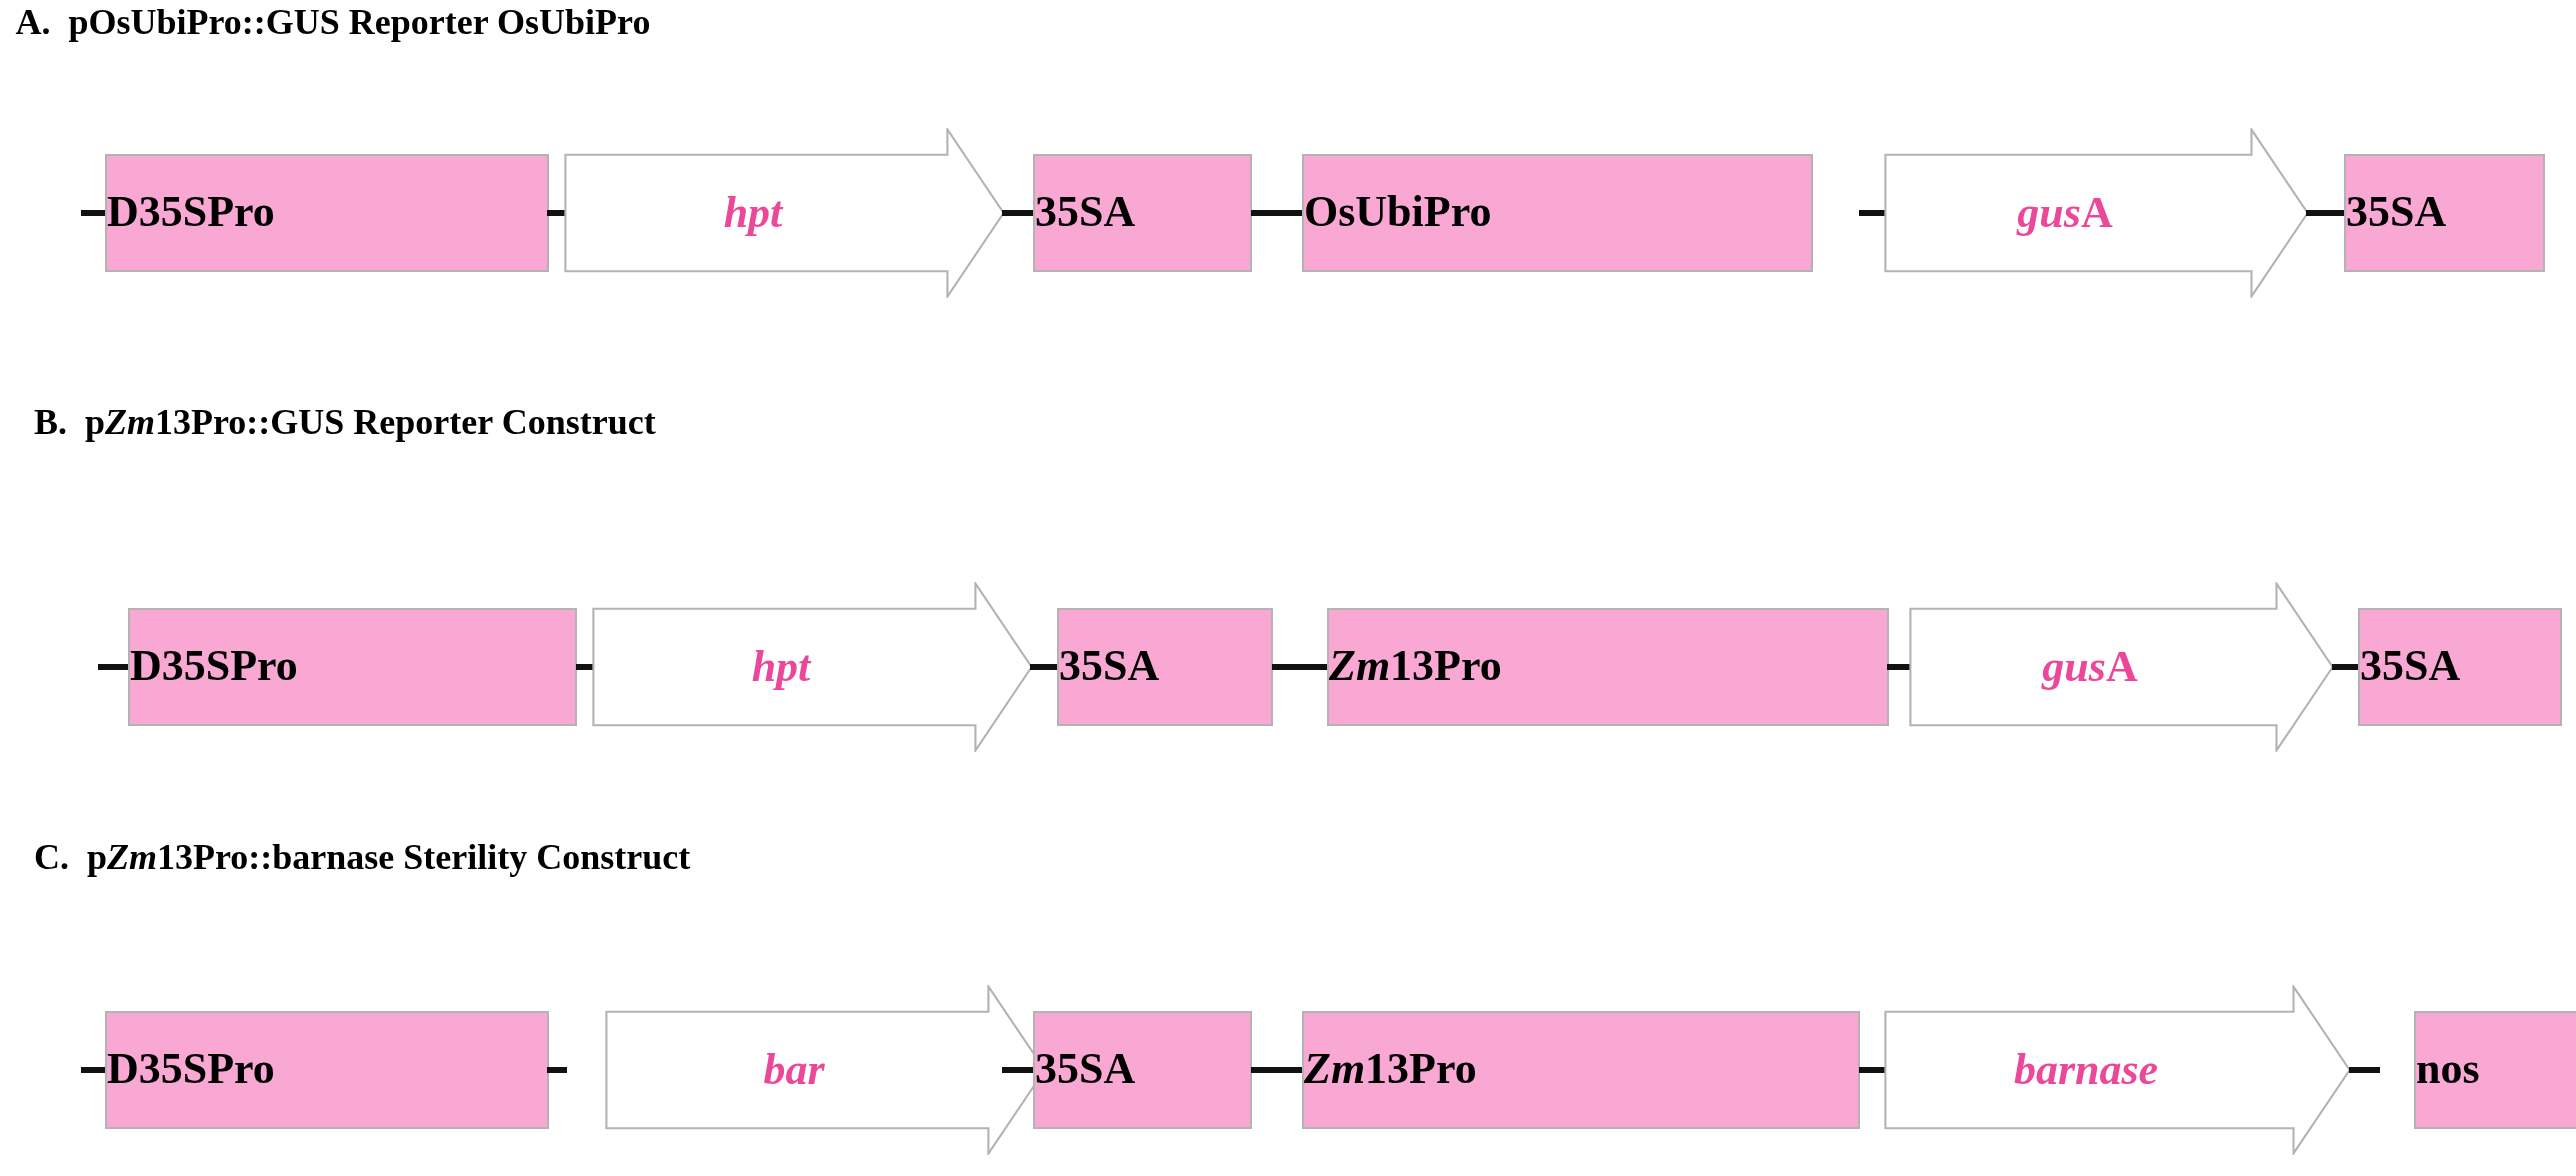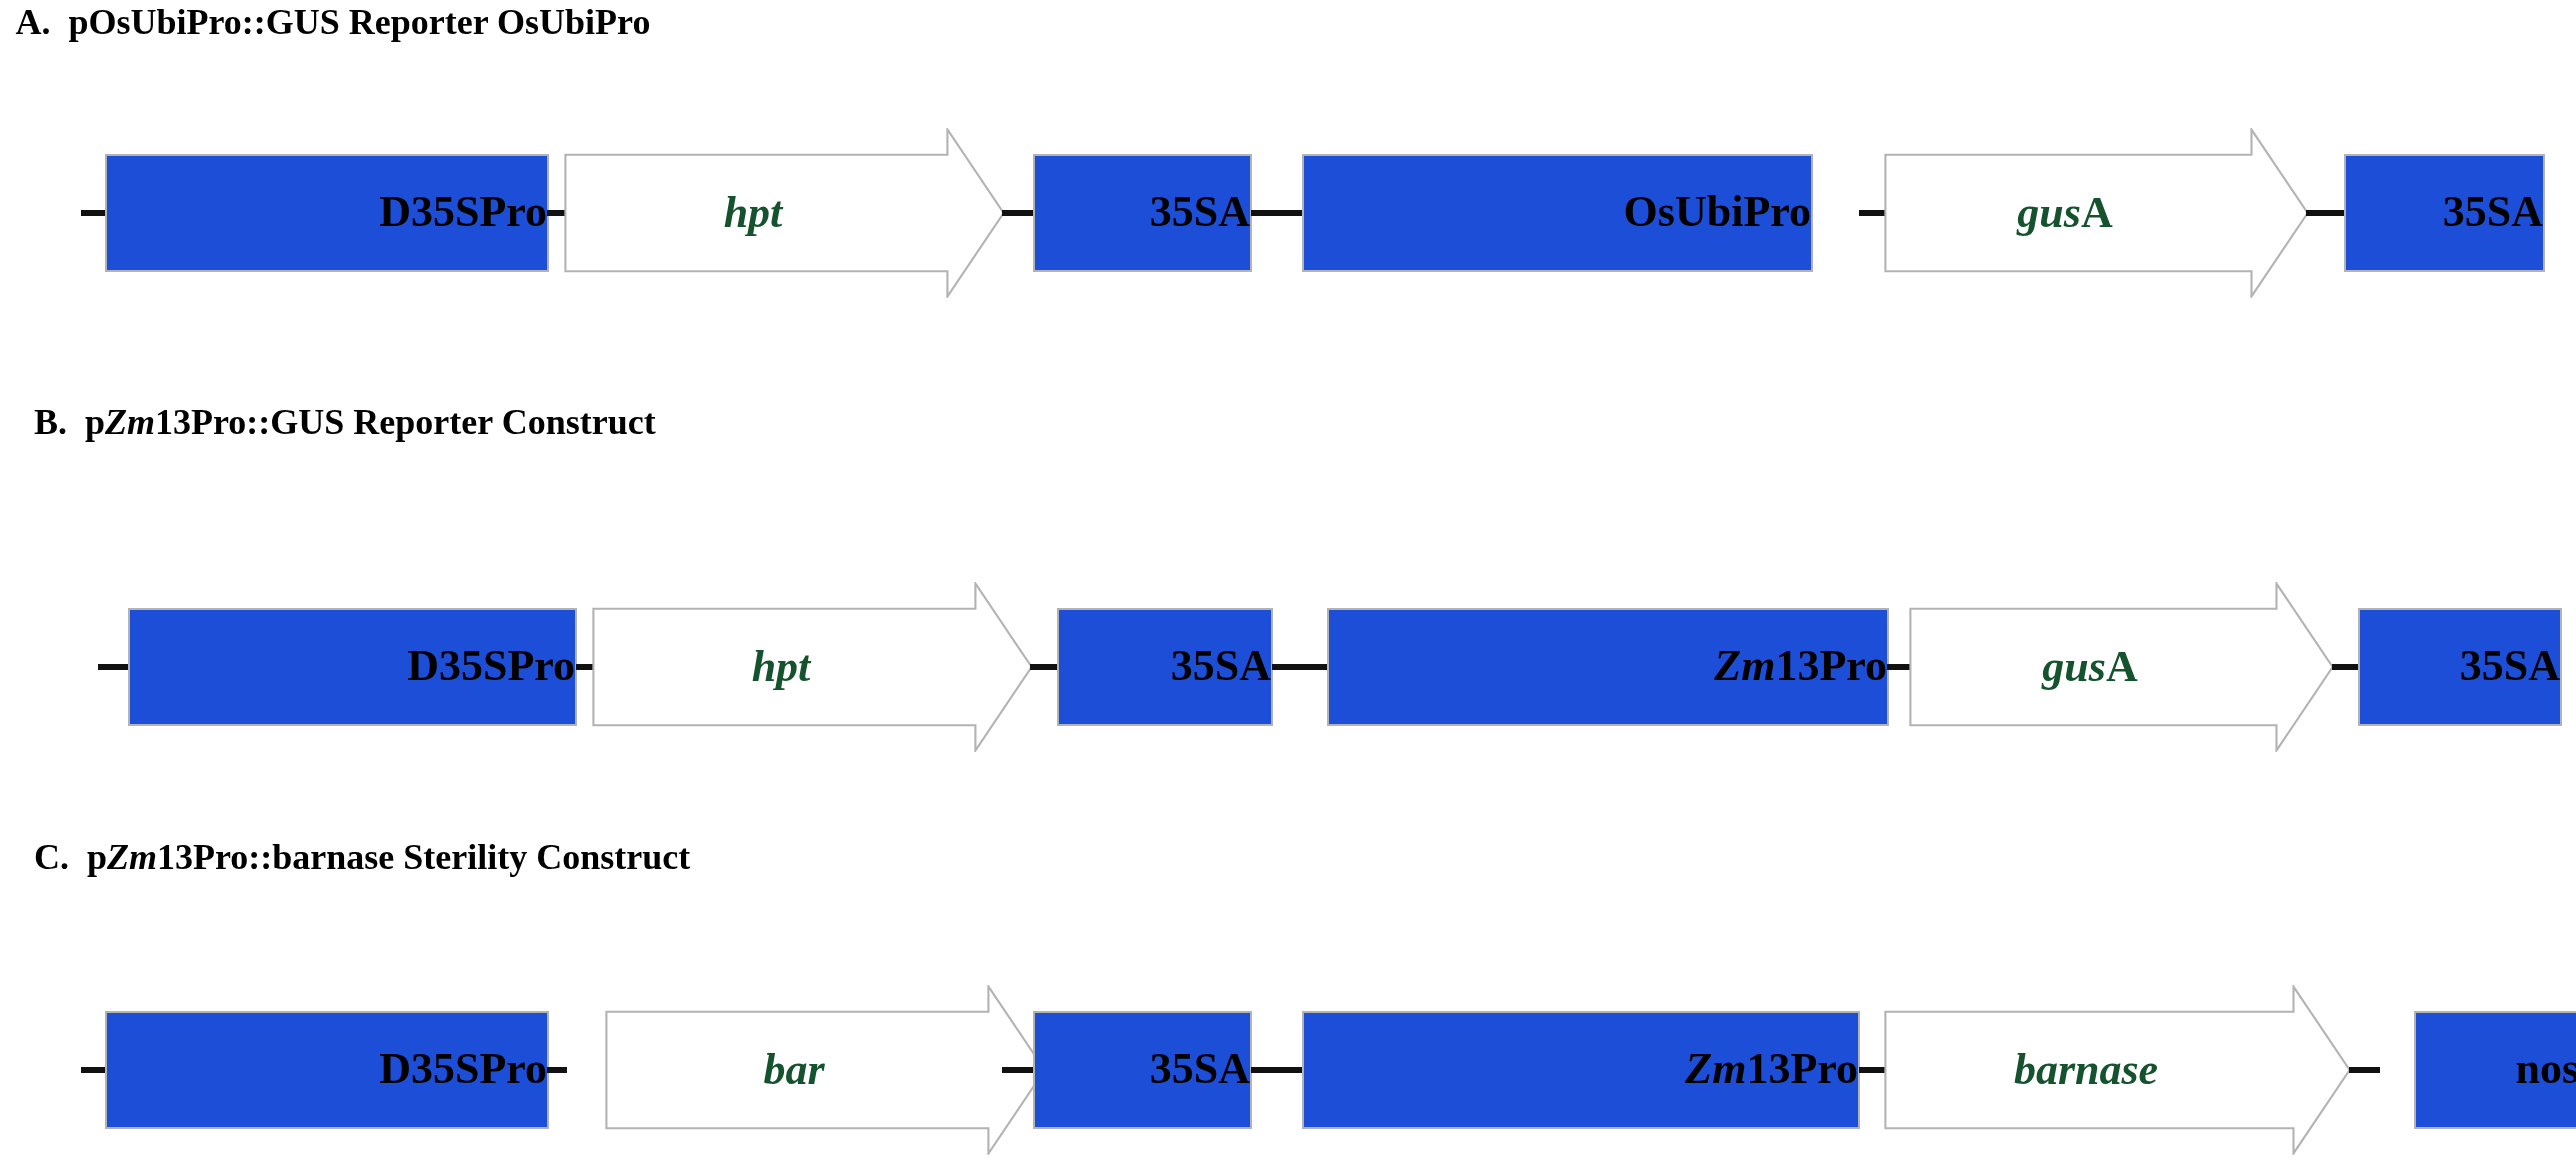--- a/index.html
+++ b/index.html
@@ -37,24 +37,24 @@
     width: 2576px;
   }
 
   
   .box {
     position: absolute;
     top: 0;
     height: 118px;
     box-sizing: border-box;
     border: 2.1px solid #b3b3b3;
-    background: #1d4ed8;
+    background: #f9a8d4;
     display: flex;
     align-items: center;
-    justify-content: flex-end;
+    justify-content: flex-start;
   }
   .box .label {
     font-size: 44px;
     font-weight: bold;
     line-height: 1;
     white-space: nowrap;
     color: #000;
     position: relative;
     top: -1.4px;
   }
@@ -77,21 +77,21 @@
     right: 0;
     top: 26px;
     height: 118px;
     display: flex;
     align-items: center;
     justify-content: center;
     font-size: 44px;
     font-weight: bold;
     line-height: 1;
     white-space: nowrap;
-    color: #14532d;
+    color: #ec4899;
     pointer-events: none;
   }
   .arrow .label.shift-left { justify-content: center; padding-right: 63px; }
 
   
   .connector {
     position: absolute;
     height: 6.3px;
     top: 56px;
     background: #111111;

